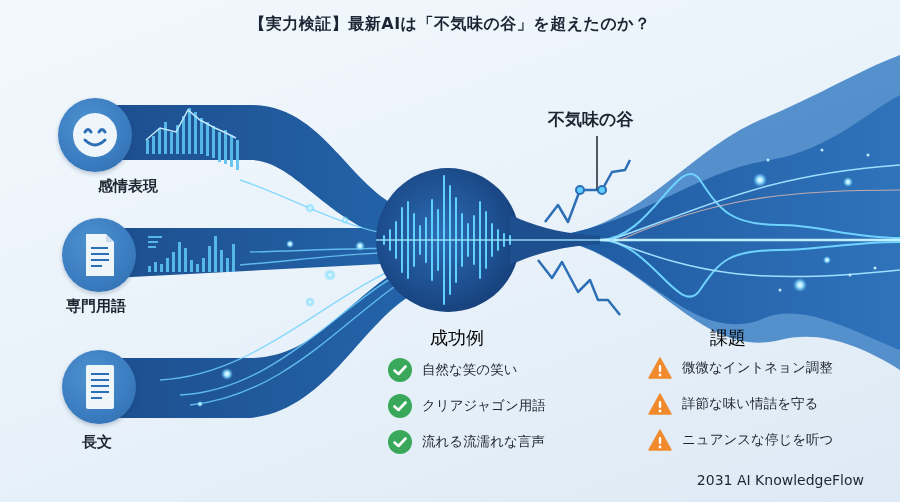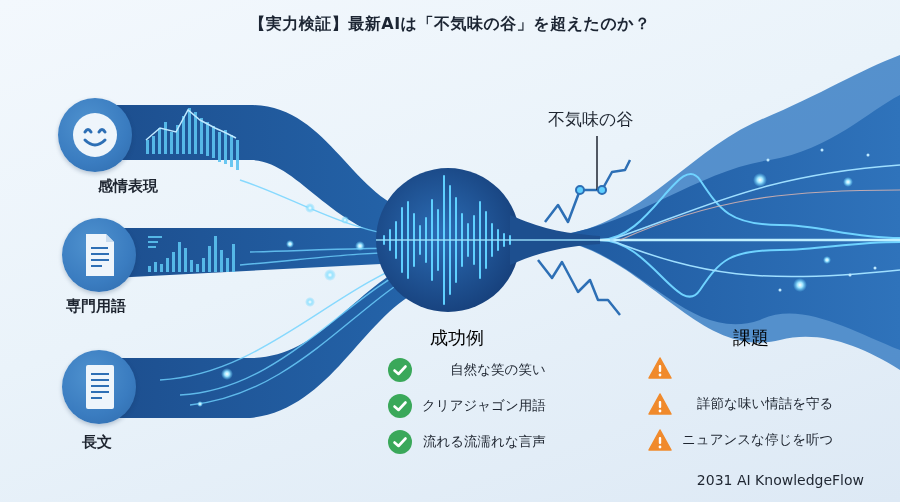--- a/index.html
+++ b/index.html
@@ -16,27 +16,27 @@
   svg.art { position: absolute; left: 0; top: 0; }
   .input-icon {
     position: absolute; width: 74px; height: 74px; border-radius: 50%;
     background: radial-gradient(circle at 40% 35%, #4f92cf 0%, #3a7cc0 60%, #2e6aab 100%);
     box-shadow: 0 2px 4px rgba(20,50,90,0.25);
   }
   .input-label {
     position: absolute; font-size: 15px; font-weight: bold; color: #1e2530;
   }
   .valley-label {
-    position: absolute; left: 548px; top: 108px; font-size: 17px; font-weight: normal; color: #1e2530;
+    position: absolute; left: 548px; top: 108px; font-size: 17px; font-weight: bold; color: #1e2530;
   }
   .col-title {
     position: absolute; font-size: 18px; font-weight: normal; color: #000000;
   }
   .list { position: absolute; }
-  .list-item { display: flex; align-items: center; height: 36px; justify-content: space-between; }
+  .list-item { display: flex; align-items: center; height: 36px; }
   .badge { width: 24px; height: 24px; margin-right: 10px; flex: none; }
   .item-text { font-size: 13.5px; color: #1e2530; }
   .footer {
     position: absolute; right: 36px; top: 472px; font-size: 14px; color: #1e2530;
   }
 </style>
 </head>
 <body>
 
 <div class="title">【実力検証】最新AIは「不気味の谷」を超えたのか？</div>
@@ -248,28 +248,29 @@
   </div>
   <div class="list-item">
     <svg class="badge" viewBox="0 0 24 24">
         <circle cx="12" cy="12" r="12" fill="#3aa85a"></circle>
         <path d="M6.5 12.5 L10.5 16 L17.5 8.5" fill="none" stroke="#fff" stroke-width="2.6" stroke-linecap="round" stroke-linejoin="round"></path>
       </svg>
     <span class="item-text">流れる流濡れな言声</span>
   </div>
 </div>
 
-<div class="col-title" style="left:721px; top:326px;padding-left:12px;">課題</div>
+<div class="col-title" style="left:698px; top:326px;padding-left:12px;">課題</div>
 <div class="list" style="left:648px; top:350px;">
   <div class="list-item">
     <svg class="badge" viewBox="0 0 24 24">
         <path d="M12 2 L23 22 L1 22 Z" fill="#f08a2c" stroke="#f08a2c" stroke-width="1.5" stroke-linejoin="round"></path>
         <rect x="10.8" y="9" width="2.4" height="7" rx="1" fill="#fff"></rect>
         <circle cx="12" cy="19" r="1.4" fill="#fff"></circle>
       </svg>
+    <span class="item-text">微微なイントネョン調整</span>
   </div>
   <div class="list-item">
     <svg class="badge" viewBox="0 0 24 24">
         <path d="M12 2 L23 22 L1 22 Z" fill="#f08a2c" stroke="#f08a2c" stroke-width="1.5" stroke-linejoin="round"></path>
         <rect x="10.8" y="9" width="2.4" height="7" rx="1" fill="#fff"></rect>
         <circle cx="12" cy="19" r="1.4" fill="#fff"></circle>
       </svg>
     <span class="item-text">詳節な味い情詰を守る</span>
   </div>
   <div class="list-item">

